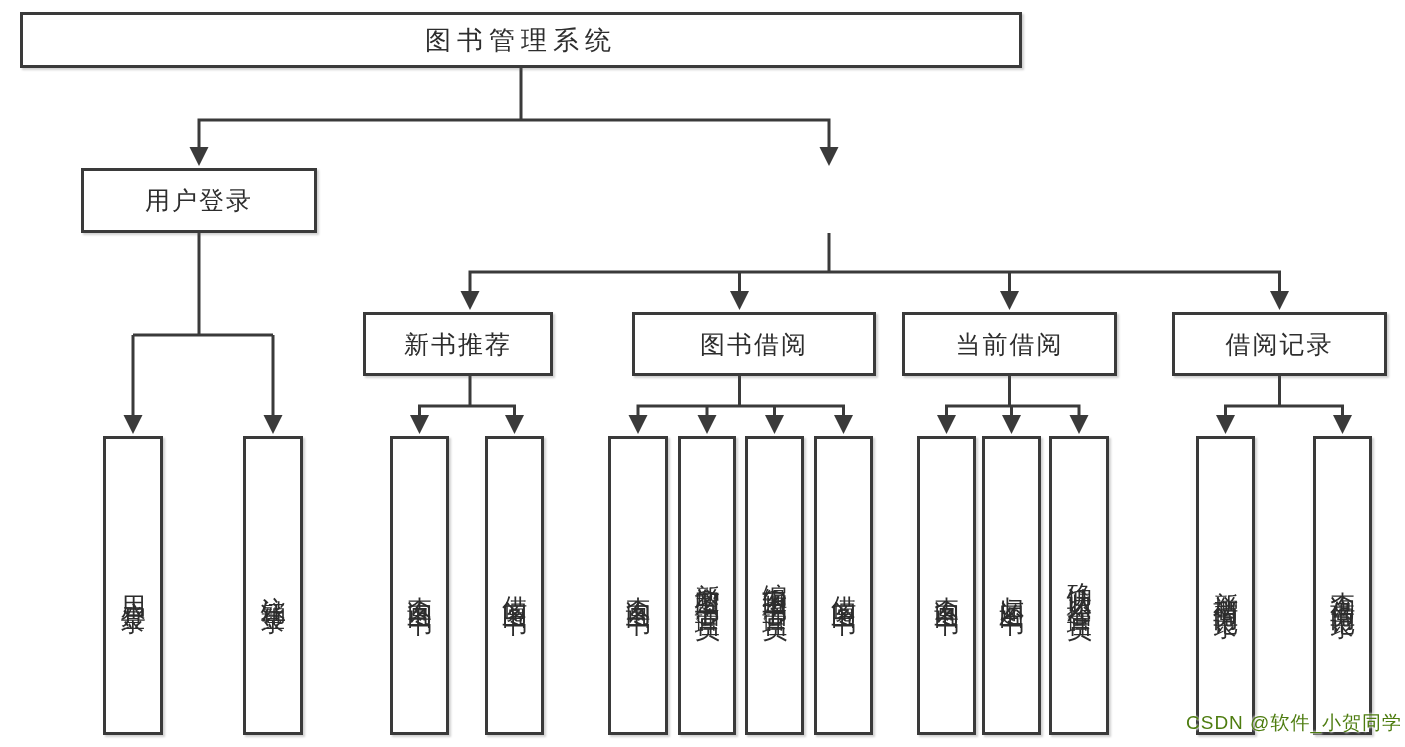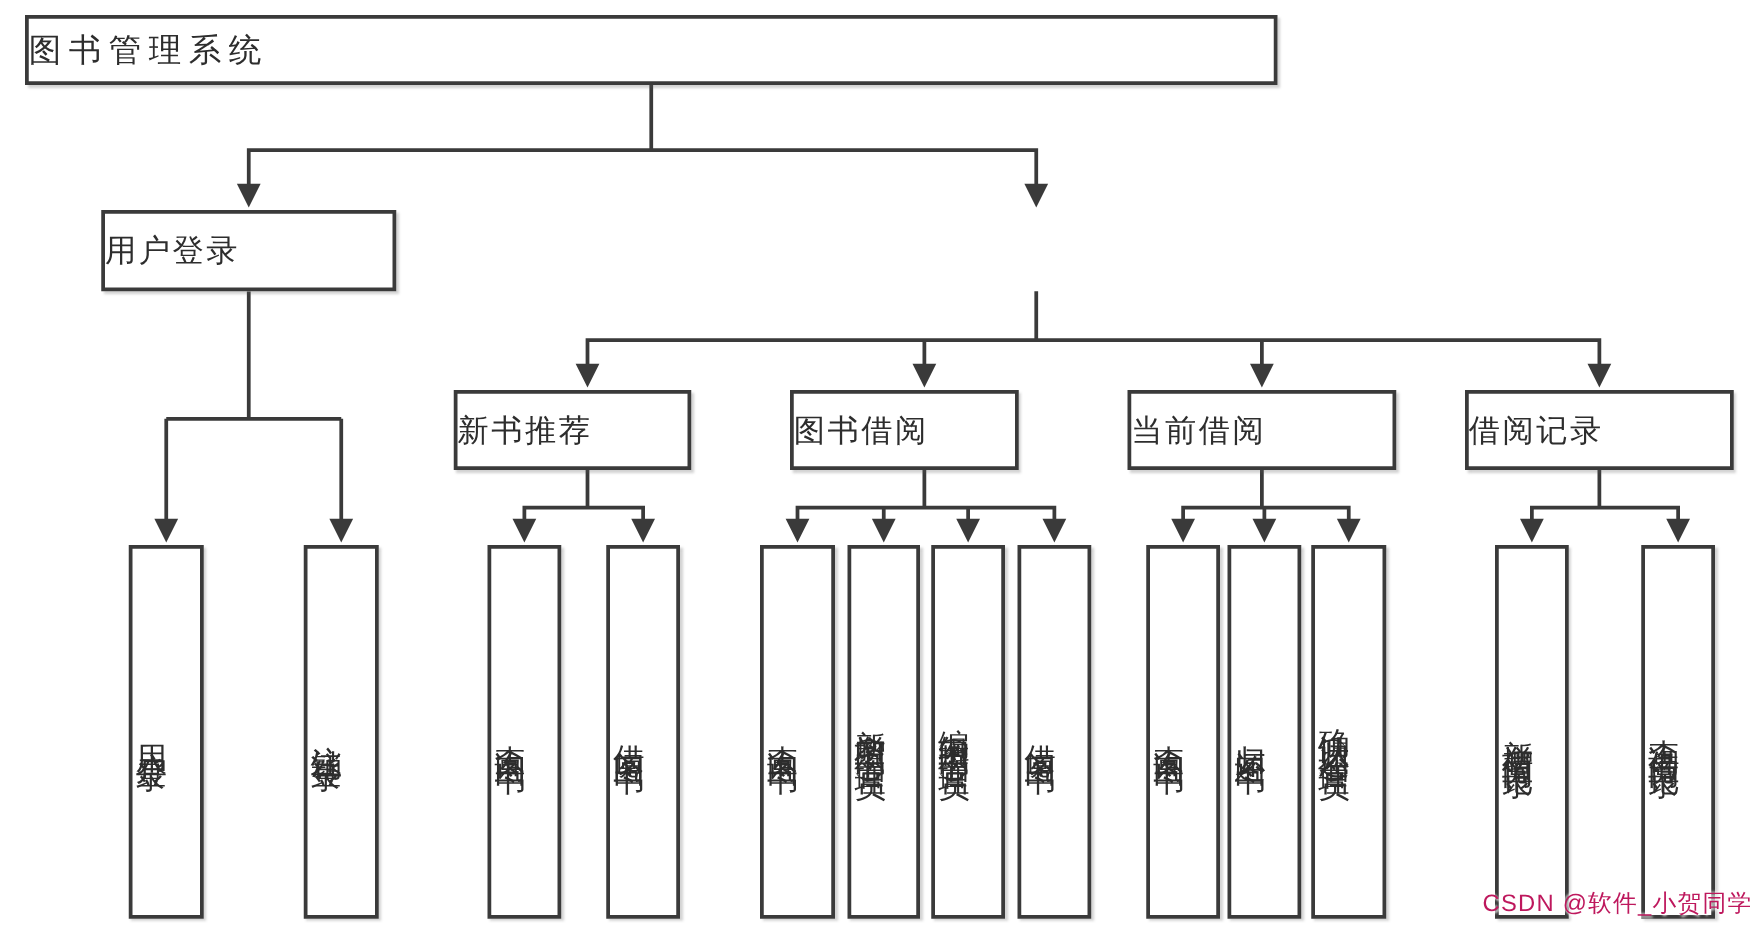--- a/index.html
+++ b/index.html
@@ -3,35 +3,35 @@
 <meta charset="utf-8">
 <style>
   html,body { margin:0; padding:0; background:#ffffff; }
   #stage {
     position:relative; width:1405px; height:747px; background:#ffffff;
     font-family:"Liberation Sans","DejaVu Sans",sans-serif; overflow:hidden;
   }
   #connectors { position:absolute; left:0; top:0; width:1405px; height:747px; }
   .node {
     position:absolute; box-sizing:border-box; background:#ffffff;
-    border:3px solid #3a3a3a; display:flex; align-items:center; justify-content:flex-start;
+    border:3px solid #3a3a3a; display:flex; align-items:center; justify-content:center;
     color:#2d2d2d; box-shadow:2px 2px 2px rgba(90,90,90,0.28);
   }
   .root-node { left:20px; top:12px; width:1002px; height:56px; font-size:26px; letter-spacing:6px; }
   .h-node { font-size:25px; letter-spacing:2px; }
   .lvl2 { top:168px; height:65px; }
   .lvl3 { top:312px; height:64px; }
   .leaf { top:436px; height:299px; }
   .vtext {
     writing-mode:vertical-rl; text-orientation:mixed;
     font-size:25px; letter-spacing:5px; line-height:1.1; white-space:nowrap;
   }
   .watermark {
     position:absolute; left:1186px; top:710px; font-size:19px; letter-spacing:1px;
-    color:#be185d;
+    color:#4d7c0f;
     text-shadow:1px 1px 2px rgba(255,255,255,0.95), -1px -1px 2px rgba(255,255,255,0.95);
   }
   .stroke { stroke:#3a3a3a; stroke-width:3; fill:none; }
   .arrow { fill:#3a3a3a; stroke:none; }
 </style>
 </head>
 <body>
 
 <div id="stage">
 
@@ -89,21 +89,21 @@
     <span>图书管理系统</span>
   </div>
 
   <div class="node h-node lvl2" style="left:81px;width:236px;">
     <span>用户登录</span>
   </div>
 
   <div class="node h-node lvl3" style="left:363px;width:190px;">
     <span>新书推荐</span>
   </div>
-  <div class="node h-node lvl3" style="left:632px;width:183px;">
+  <div class="node h-node lvl3" style="left:632px;width:244px;">
     <span>图书借阅</span>
   </div>
   <div class="node h-node lvl3" style="left:1172px;width:215px;">
     <span>借阅记录</span>
   </div>
   <div class="node h-node lvl3" style="left:902px;width:215px;">
     <span>当前借阅</span>
   </div>
 
   <div class="node leaf" style="left:103px;width:60px;">

